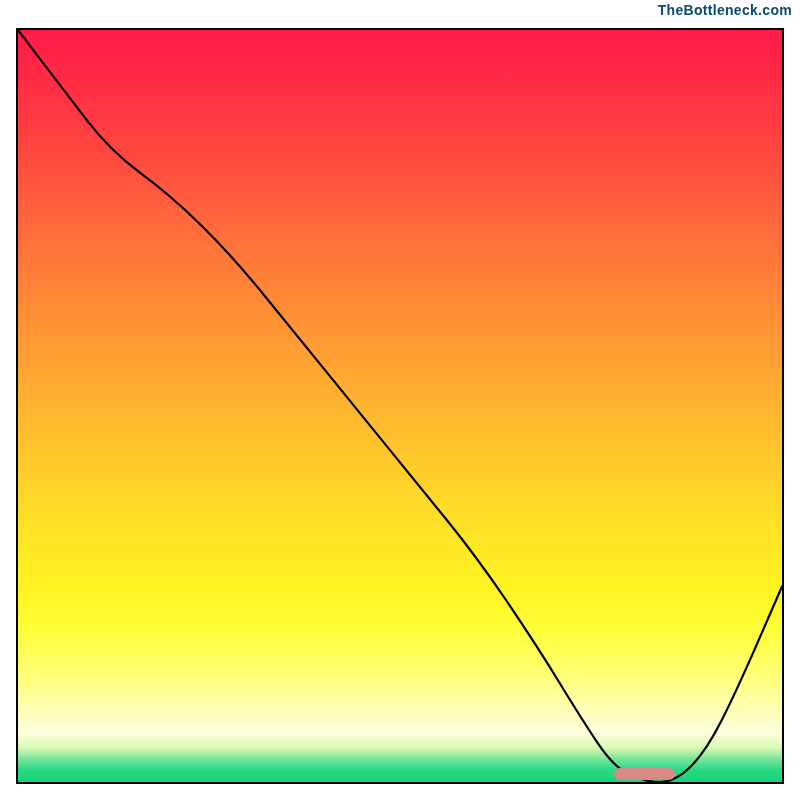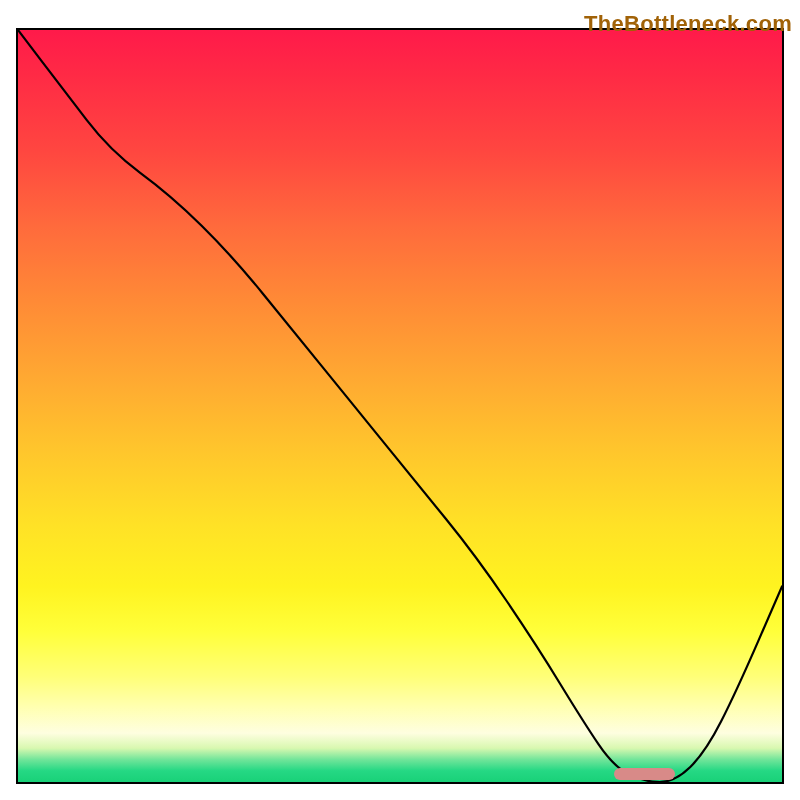--- a/index.html
+++ b/index.html
@@ -11,25 +11,25 @@
     font-family: Arial, Helvetica, sans-serif;
     overflow: hidden;
   }
   .wrap {
     position: relative;
     width: 800px;
     height: 800px;
   }
   .attribution {
     position: absolute;
-    top: 11px;
+    top: 2px;
     right: 8px;
-    font-size: 22px;
+    font-size: 14px;
     font-weight: 600;
-    color: #a16207;
+    color: #0c4a6e;
     letter-spacing: 0.3px;
     z-index: 20;
   }
   .plot {
     position: absolute;
     left: 16px;
     top: 28px;
     width: 768px;
     height: 756px;
     border: 2px solid #000;

